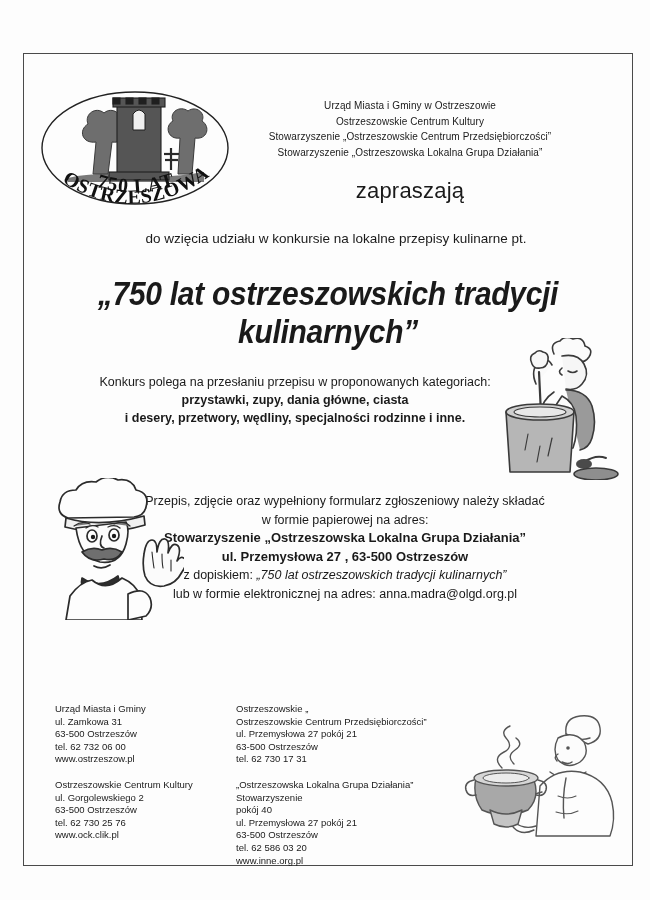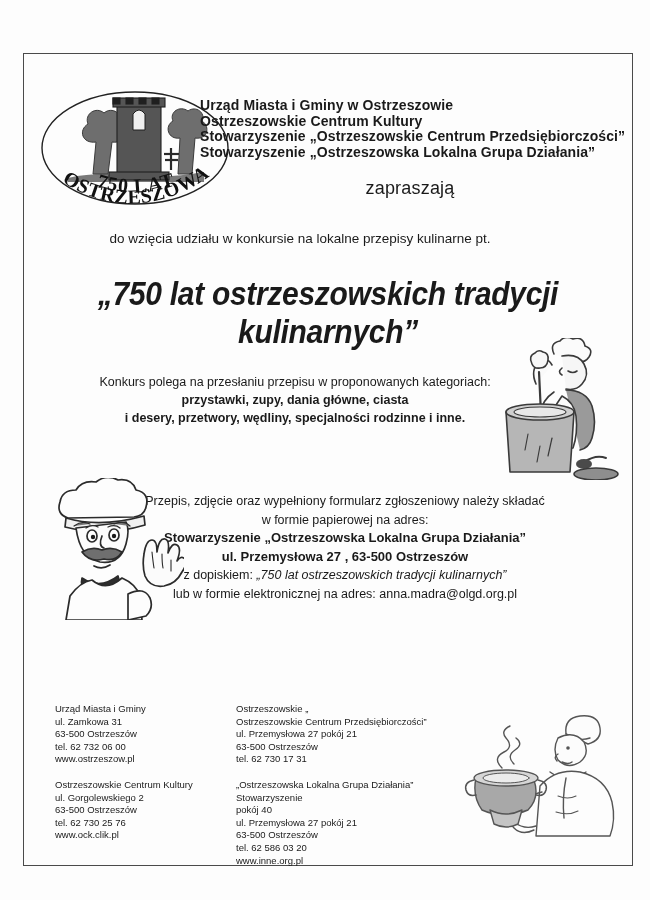--- a/index.html
+++ b/index.html
@@ -34,22 +34,23 @@
     border: 1.5px solid #4a4a4a;
     box-sizing: border-box;
   }
 
   
   #header-block {
     position: absolute;
     left: 200px;
     top: 98px;
     width: 420px;
-    font-weight: bold;
-    font-size: 14px;
+    text-align: center;
+    font-weight: normal;
+    font-size: 10px;
     line-height: 15.5px;
     letter-spacing: 0.1px;
   }
   #header-block div { white-space: nowrap; }
 
   
   #logo {
     position: absolute;
     left: 38px;
     top: 86px;
@@ -58,32 +59,33 @@
   }
   #logo svg { display:block; }
 
   
   #zapraszaja {
     position: absolute;
     left: 200px;
     top: 178px;
     width: 420px;
     text-align: center;
-    font-size: 18px;
+    font-size: 22px;
     letter-spacing: 0.2px;
   }
 
   
   #intro-line {
     position: absolute;
     left: 25px;
     top: 231px;
     width: 550px;
     text-align: center;
     font-size: 13.5px;
+    padding-left: 36px;
   }
 
   
   #main-title {
     position: absolute;
     left: 25px;
     top: 275px;
     width: 606px;
     text-align: center;
     font-family: "Liberation Sans", sans-serif;

